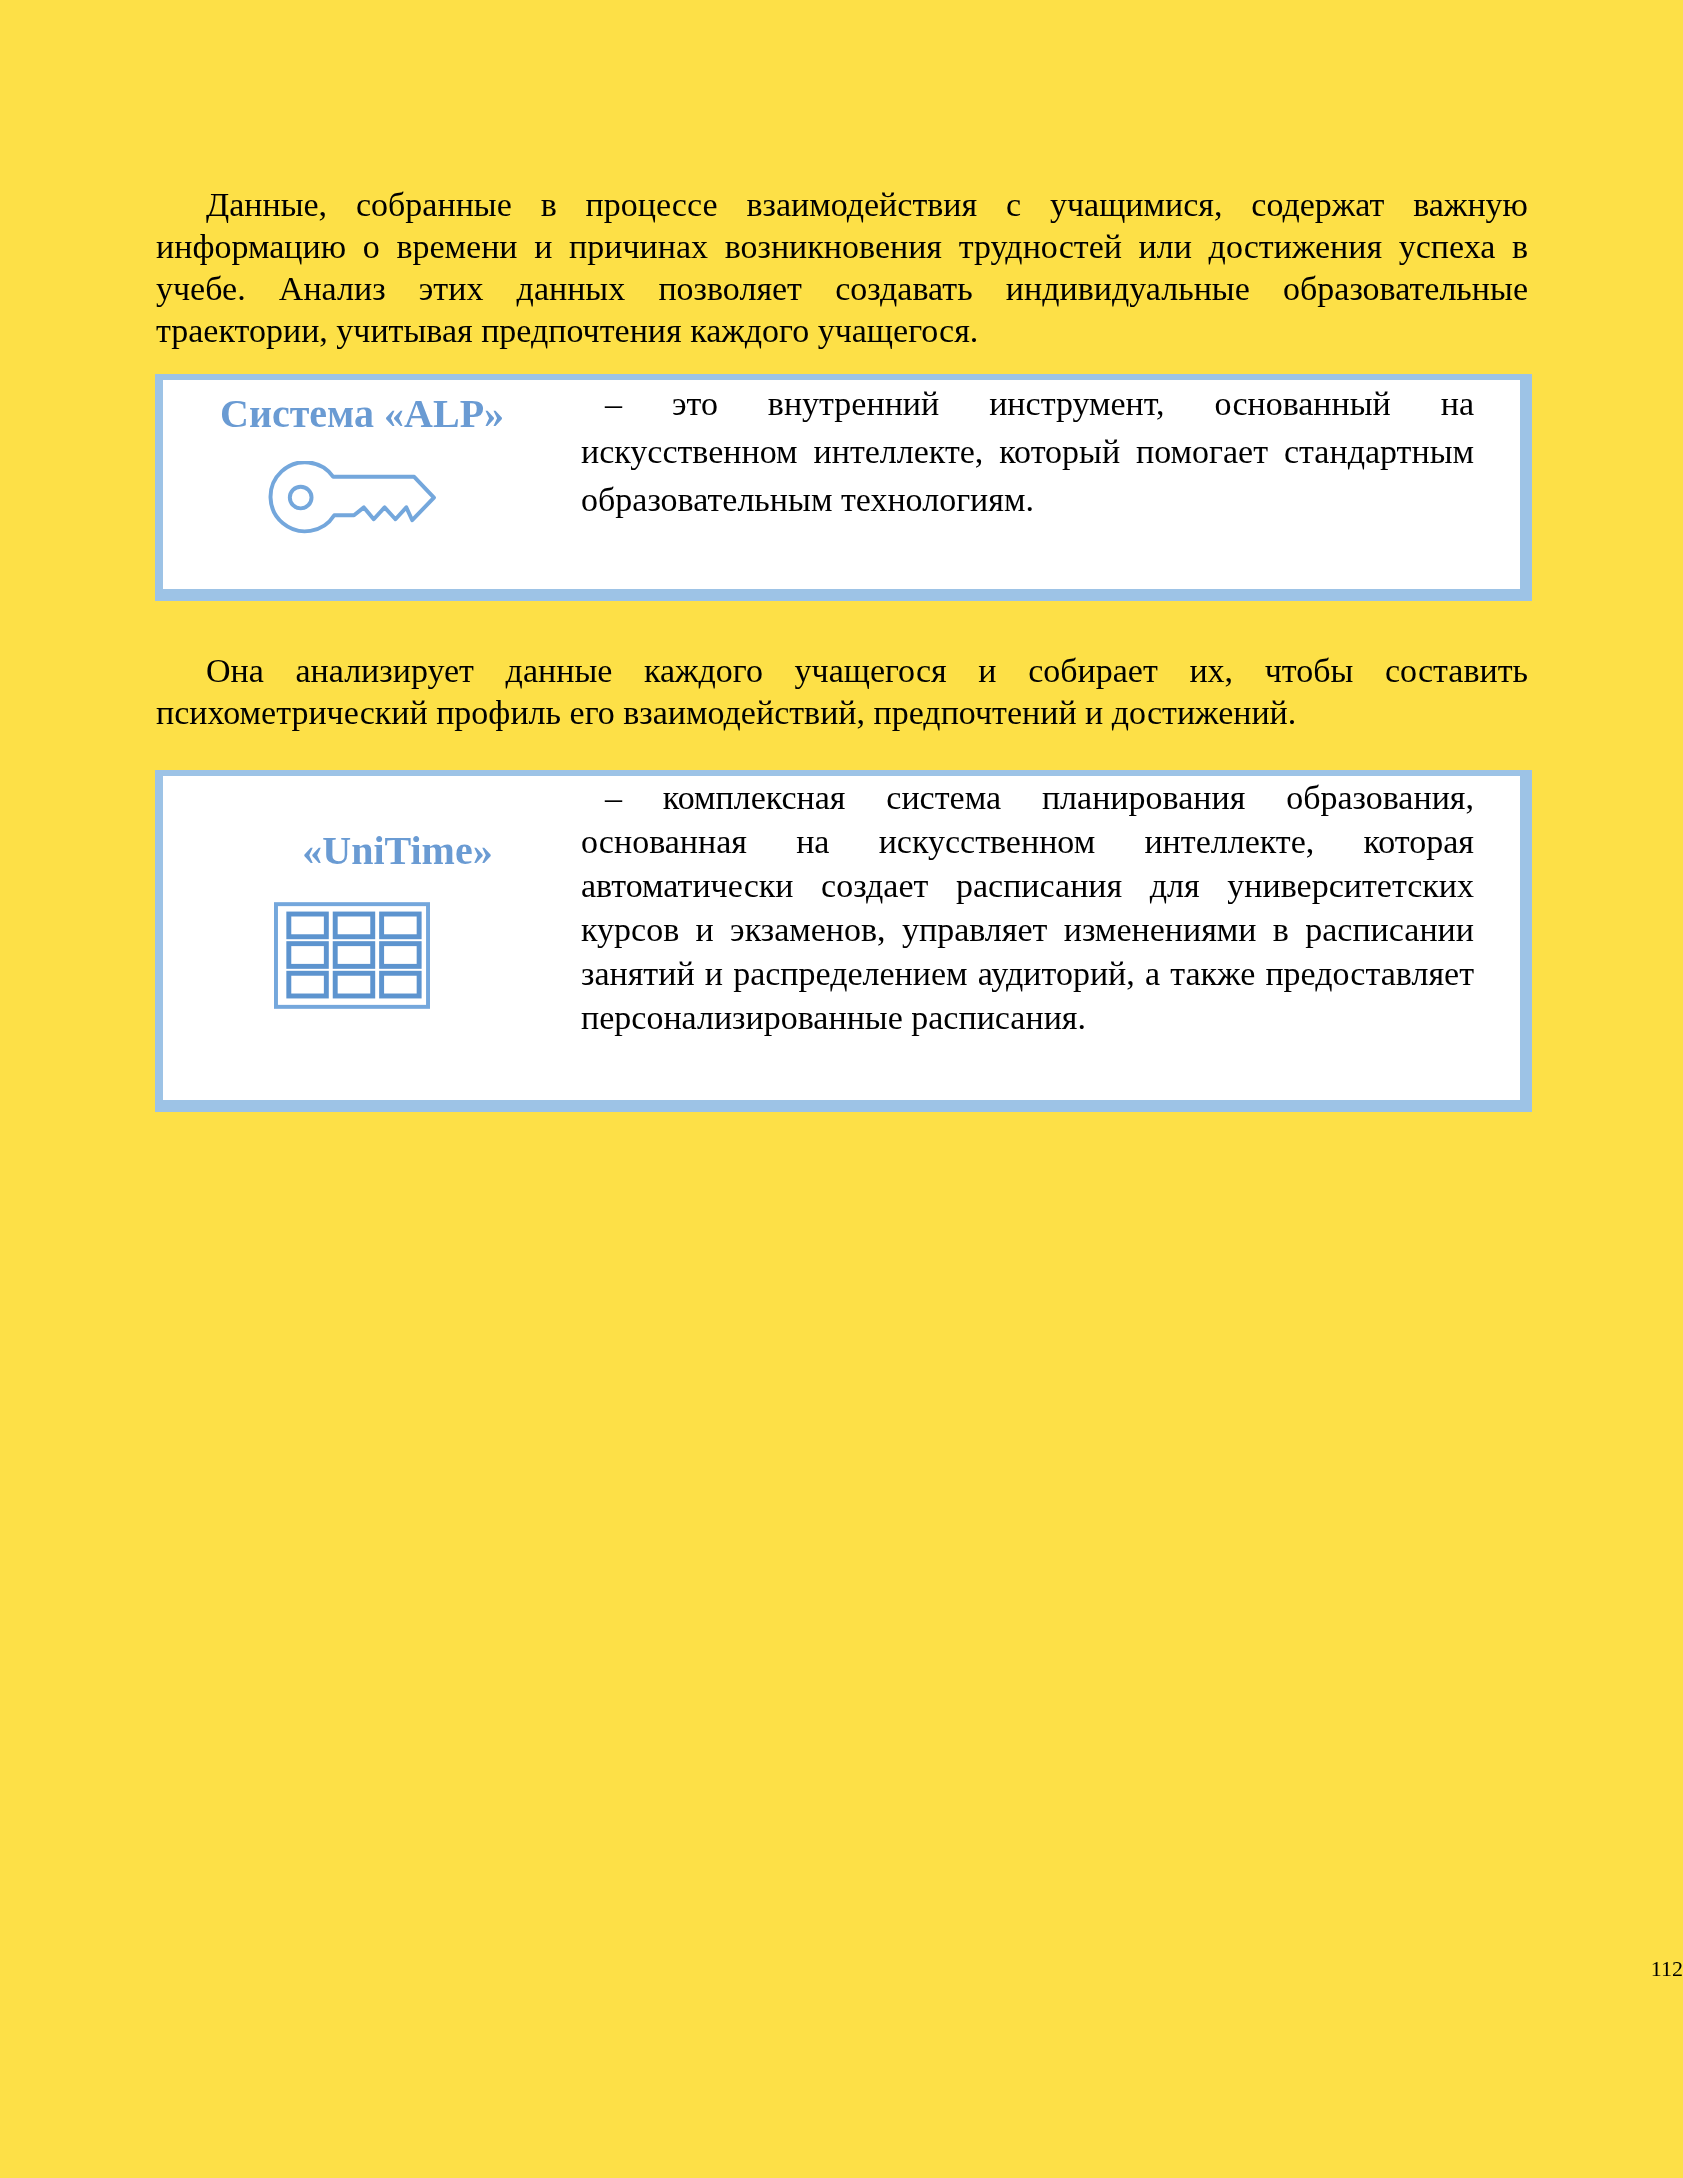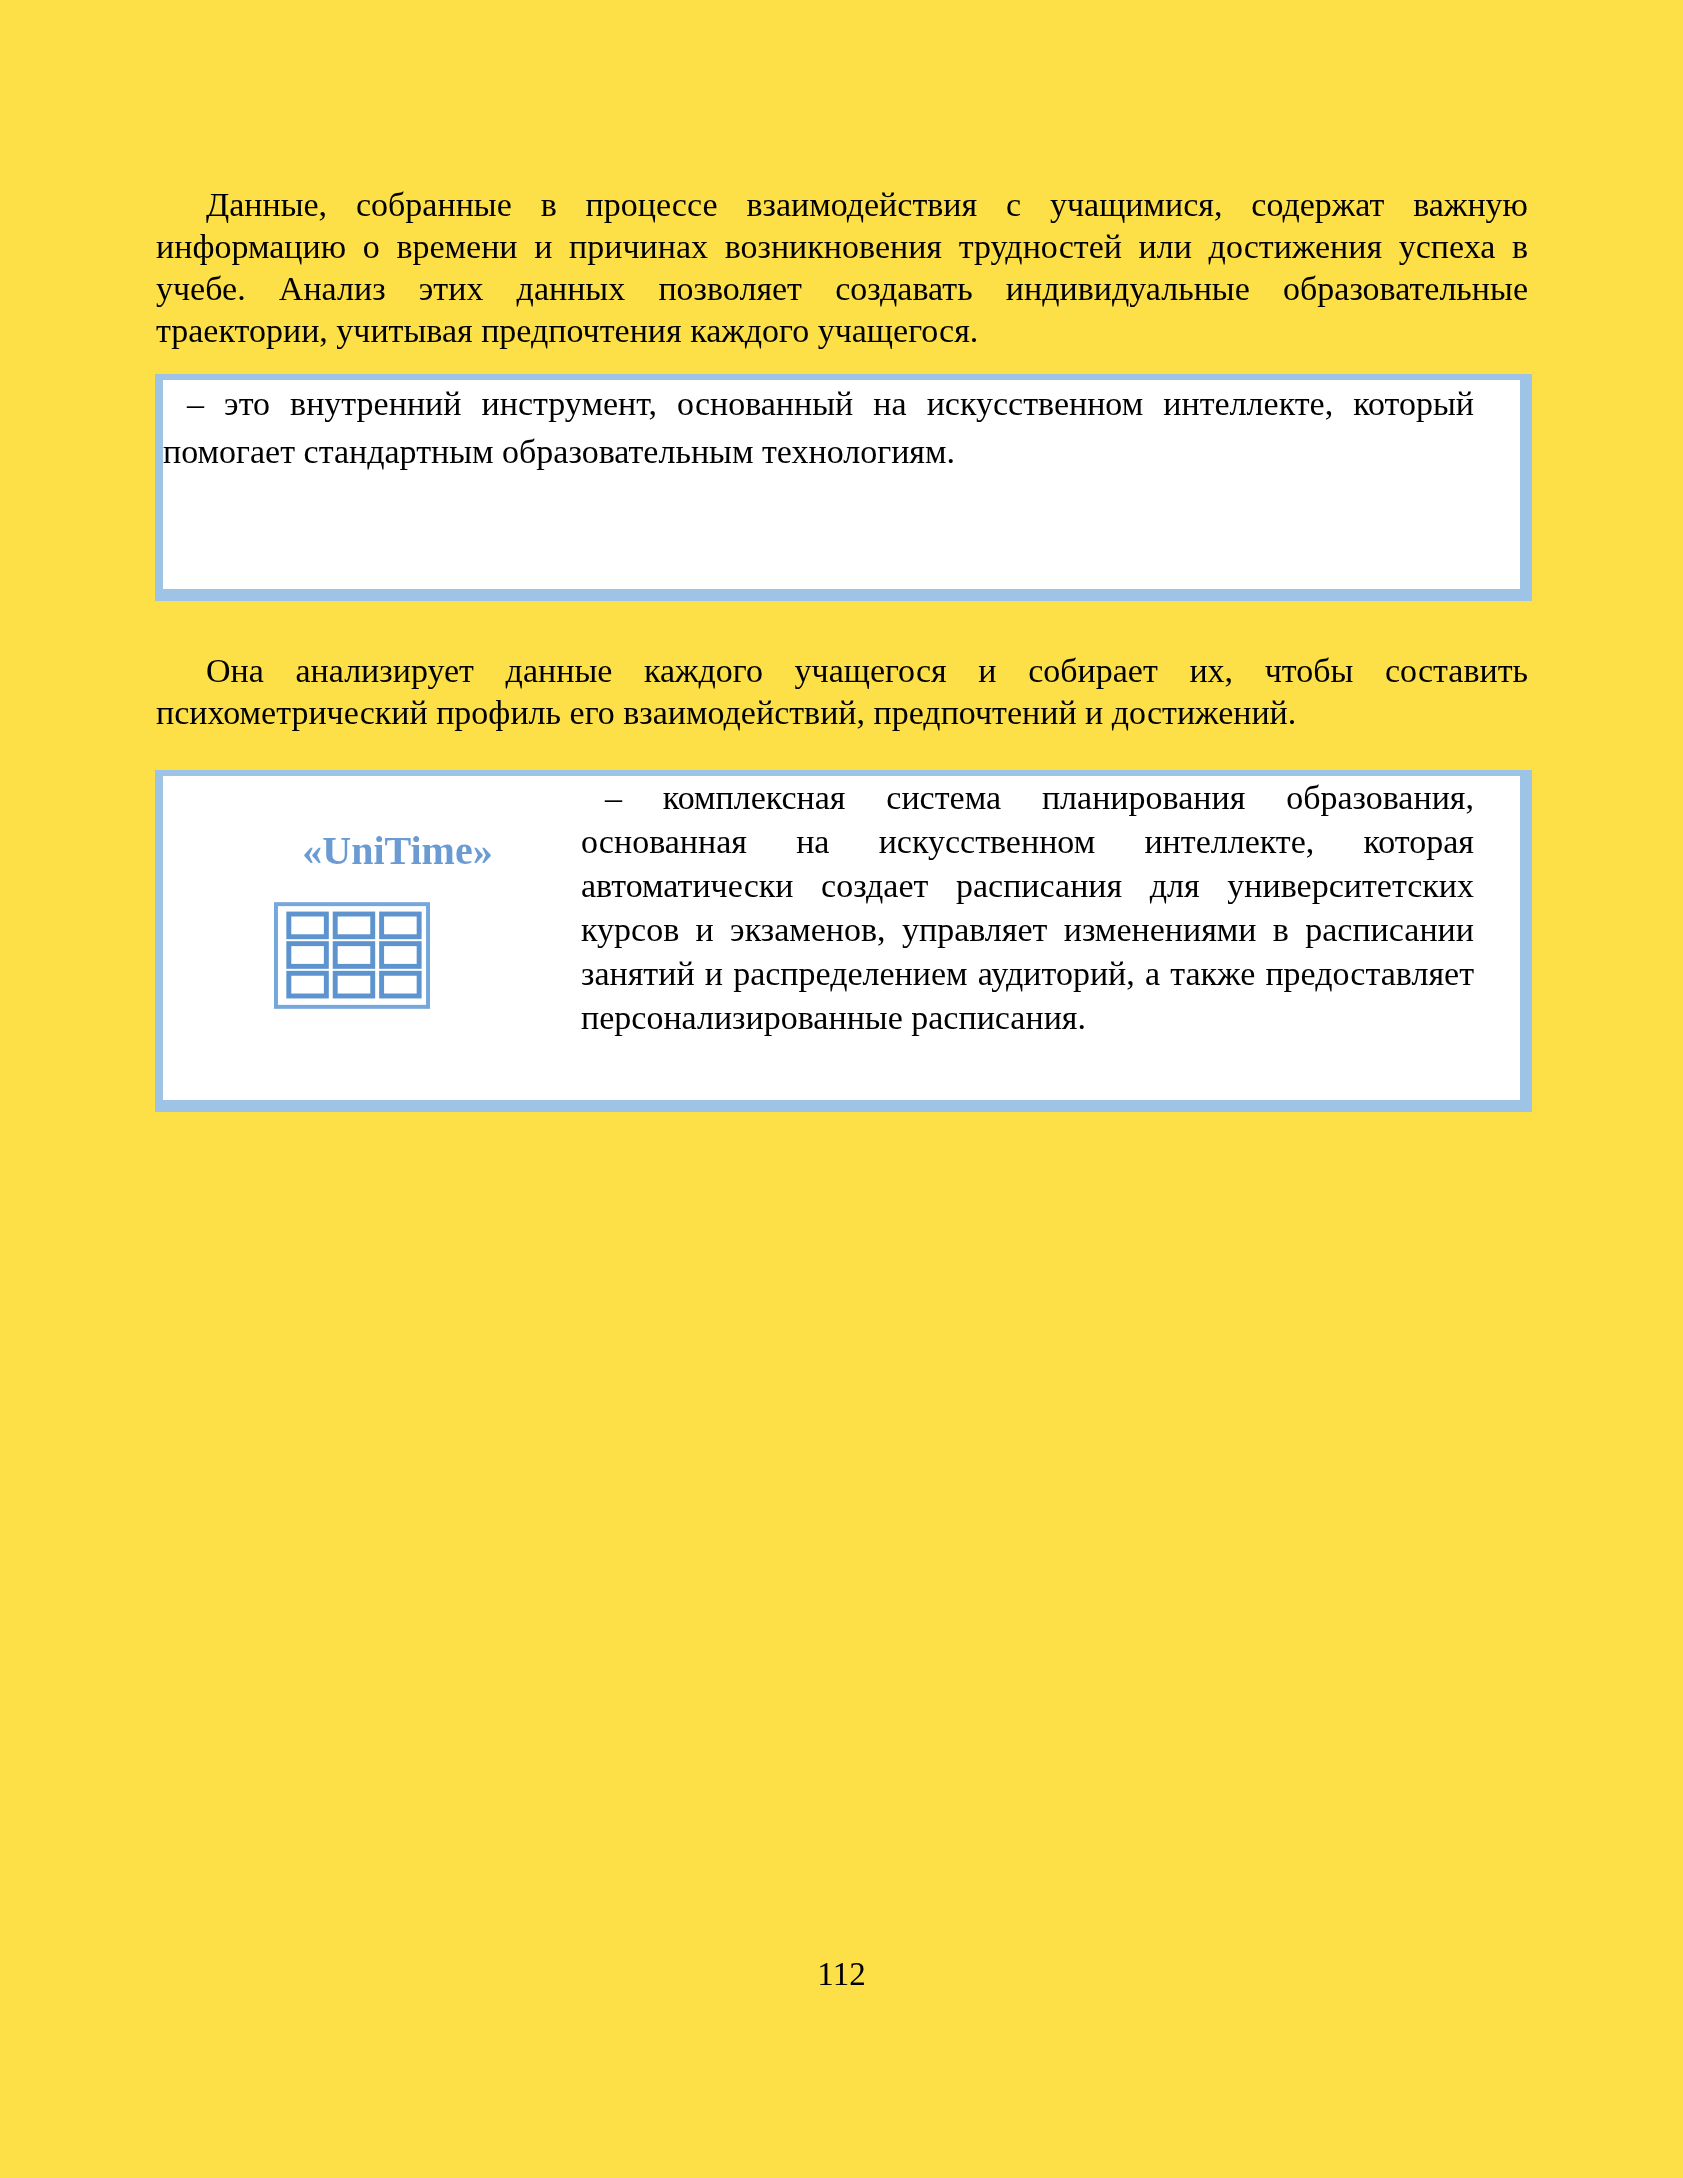--- a/index.html
+++ b/index.html
@@ -62,33 +62,42 @@
     font-family: Liberation Serif, serif;
   }
   #callout-alp .callout-text { margin-top: 32px; line-height: 48px; }
   #callout-unitime .callout-text { margin-top: 12px; line-height: 44px; }
 
   .pageno {
     position: absolute;
     top: 1956px;
     left: 0;
     width: 100%;
-    text-align: center;
-    font-size: 33px;
+    text-align: right;
+    font-size: 22px;
   }
   svg { display: inline-block; }
 </style>
 </head>
 <body>
 
 <div class="page">
 
   <p class="para" id="para-intro">Данные, собранные в процессе взаимодействия с учащимися, содержат важную информацию о времени и причинах возникновения трудностей или достижения успеха в учебе. Анализ этих данных позволяет создавать индивидуальные образовательные траектории, учитывая предпочтения каждого учащегося.</p>
 
   <div class="callout" id="callout-alp">
+    <div class="callout-left">
+      <div class="callout-title">Система «ALP»</div>
+      <div class="icon-wrap">
+        <svg width="170" height="77" viewBox="0 0 172 78" fill="none">
+          <path d="M 66,16 L 148,16 L 168,37 L 146,60 L 140,47 L 129,59 L 118,47 L 107,59 L 97,47 L 87,55 L 67,55 A 35 35 0 1 1 66,16 Z" stroke="#74A7DC" stroke-width="4" stroke-linejoin="round" fill="none"></path>
+          <circle cx="33" cy="37" r="11" stroke="#74A7DC" stroke-width="4" fill="none"></circle>
+        </svg>
+      </div>
+    </div>
     <div class="callout-right">
       <p class="callout-text" style="margin:0;">– это внутренний инструмент, основанный на искусственном интеллекте, который помогает стандартным образовательным технологиям.</p>
     </div>
   </div>
 
   <p class="para" id="para-middle">Она анализирует данные каждого учащегося и собирает их, чтобы составить психометрический профиль его взаимодействий, предпочтений и достижений.</p>
 
   <div class="callout" id="callout-unitime">
     <div class="callout-left">
       <div class="callout-title">«UniTime»</div>

